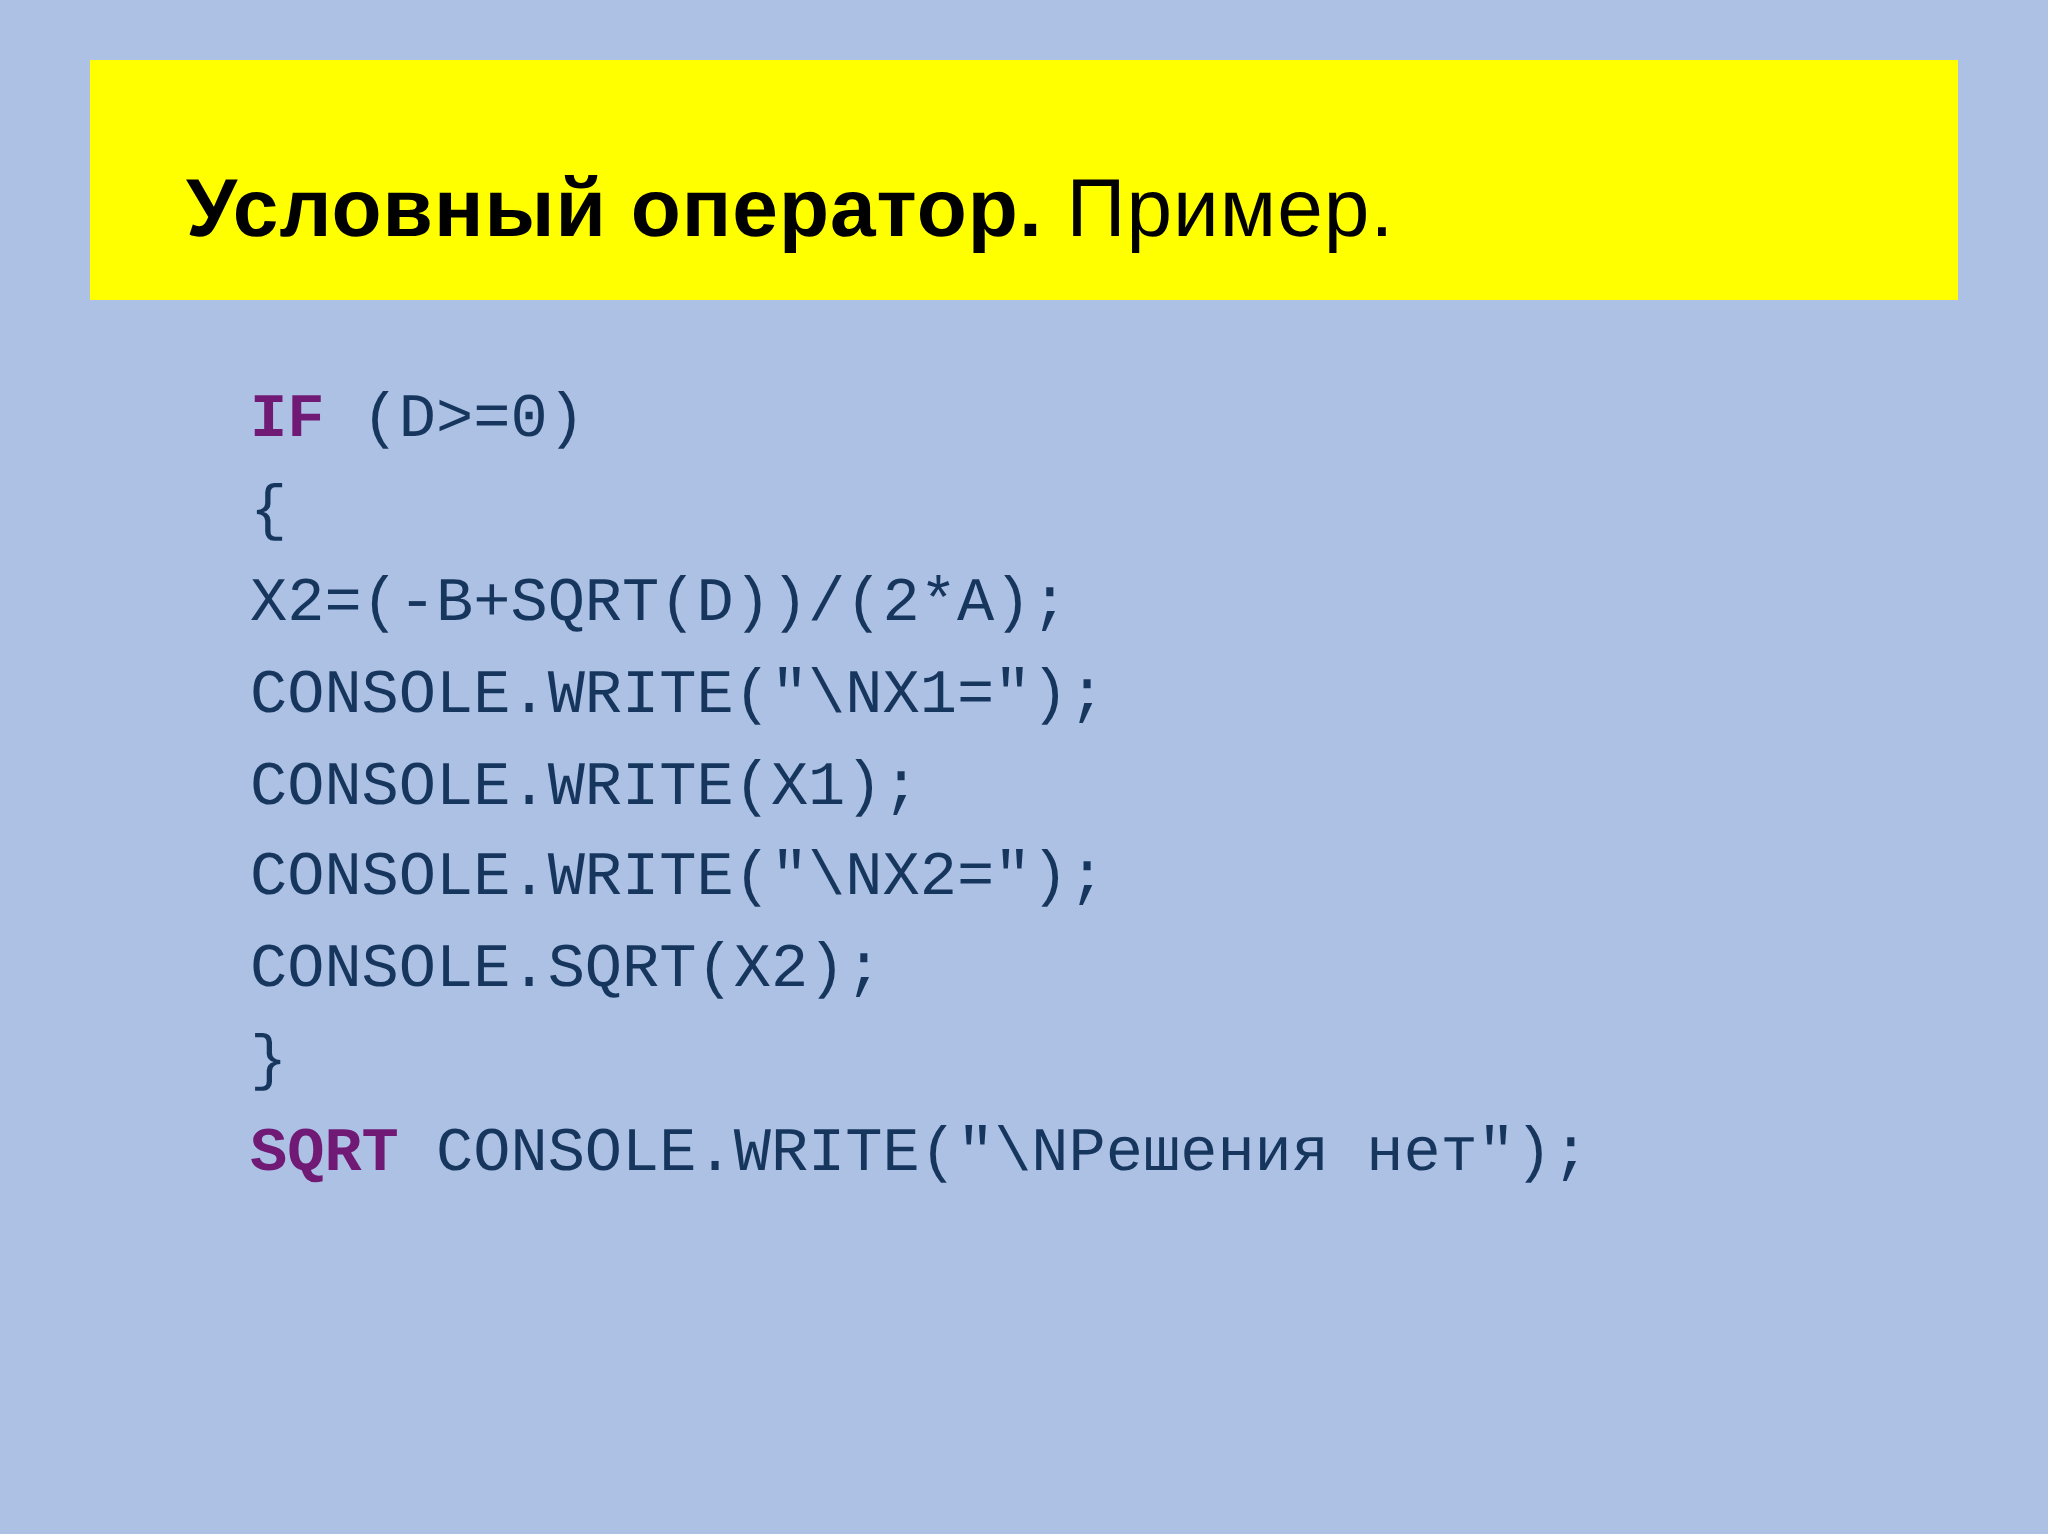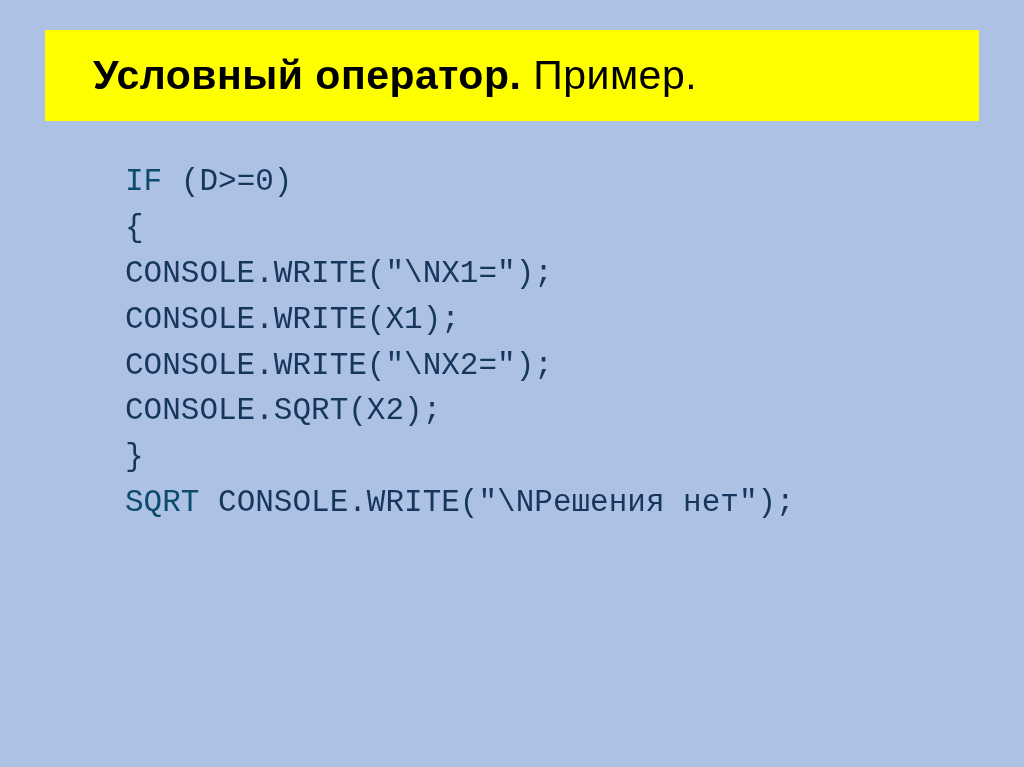--- a/index.html
+++ b/index.html
@@ -22,48 +22,51 @@
     .title-box {
       background: #ffff00;
       padding: 22px 25px 22px 48px;
       margin-bottom: 38px;
     }
     .title-box h1 {
       font-size: 41px;
       font-weight: normal;
       color: #000;
       letter-spacing: 0.5px;
+      margin-top: 29px;
     }
     .title-box h1 .bold {
       font-weight: bold;
     }
     .code-block {
       font-family: 'Courier New', Courier, monospace;
       font-size: 31px;
       line-height: 1.48;
       color: #17365d;
       padding-left: 80px;
       letter-spacing: 0px;
     }
     .code-block .keyword {
-      color: #0c4a6e;
+      color: #701a75;
+      font-weight: bold;
     }
   </style>
 </head>
 <body>
 
 <div class="slide">
   <div class="title-box">
     <h1>
       <span class="bold">Условный оператор.</span><span> Пример.</span>
     </h1>
   </div>
   <div class="code-block">
     <div><span class="keyword">IF</span><span> (D&gt;=0)</span></div>
     <div>{</div>
+    <div> X2=(-B+SQRT(D))/(2*A);</div>
     <div> CONSOLE.WRITE("\NX1=");</div>
     <div> CONSOLE.WRITE(X1);</div>
     <div> CONSOLE.WRITE("\NX2=");</div>
     <div> CONSOLE.SQRT(X2);</div>
     <div>}</div>
     <div><span class="keyword">SQRT</span><span> CONSOLE.WRITE("\NРешения нет");</span></div>
   </div>
 </div>
 
 </body></html>

